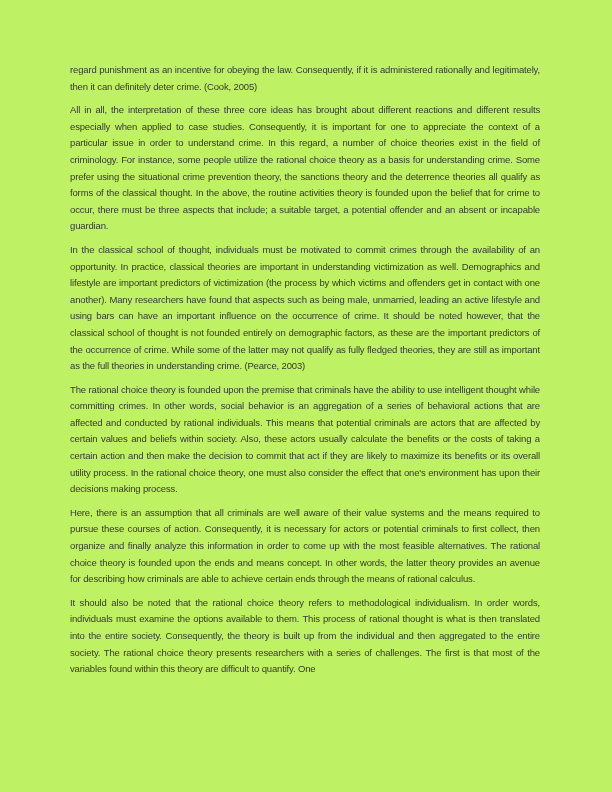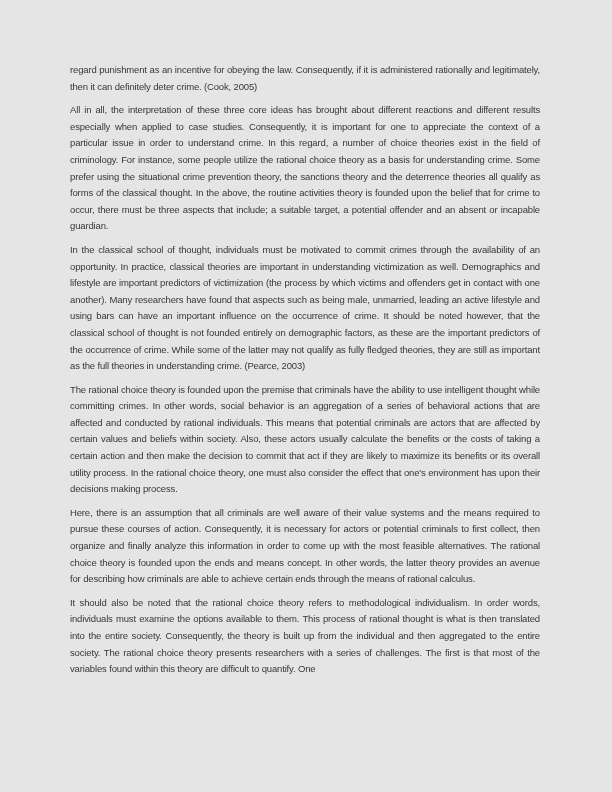--- a/index.html
+++ b/index.html
@@ -9,21 +9,21 @@
   body {
     width: 612px;
     height: 792px;
     background: #ffffff;
     overflow: hidden;
   }
   .page {
     position: relative;
     width: 612px;
     height: 792px;
-    background: #e5e5e5;
+    background: #bef264;
     box-sizing: border-box;
   }
   .page-text {
     position: absolute;
     left: 70px;
     top: 62px;
     width: 470px;
     font-family: "Liberation Sans", sans-serif;
     font-size: 9.5px;
     letter-spacing: -0.15px;

